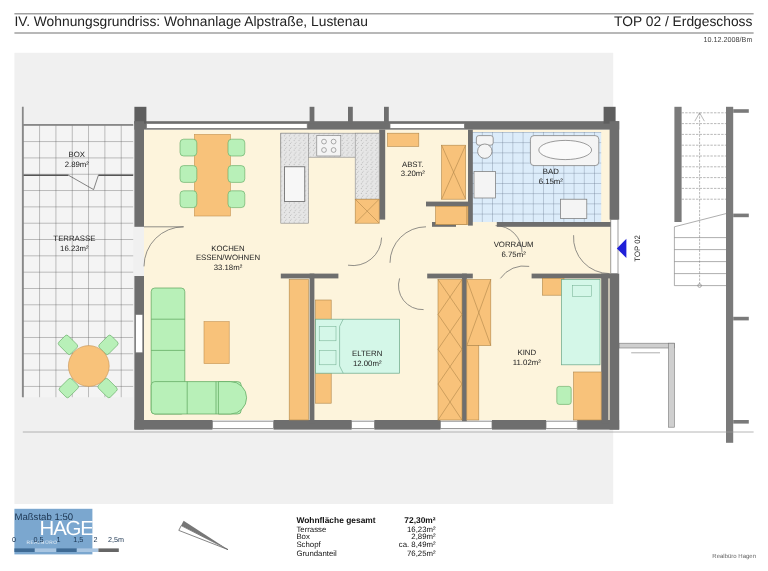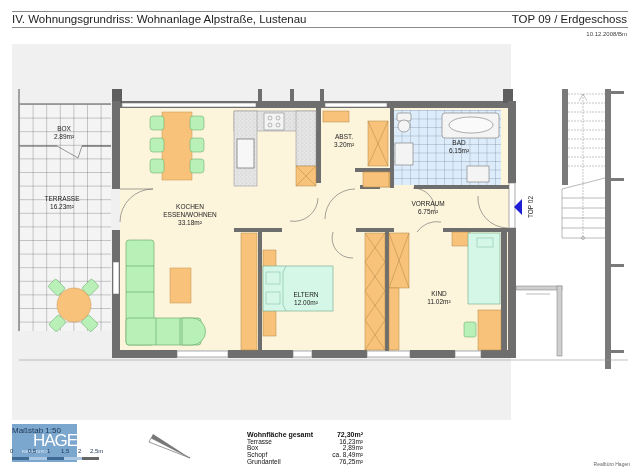--- a/index.html
+++ b/index.html
@@ -23,21 +23,21 @@
     .summary .row.total { font-weight: bold; font-size: 7px; }
     .credit { position: absolute; right: 10px; top: 461px; font-size: 5px; color: #666; }
     .compass { position: absolute; left: 145px; top: 432px; }
     .room-label { font-family: "Liberation Sans", sans-serif; font-size: 6.5px; fill: #222; text-anchor: middle; }
   </style>
 </head>
 <body>
 
 <div class="rule" style="top:11px"></div>
 <div class="title-left">IV. Wohnungsgrundriss: Wohnanlage Alpstraße, Lustenau</div>
-<div class="title-right">TOP 09 / Erdgeschoss</div>
+<div class="title-right">TOP 02 / Erdgeschoss</div>
 <div class="rule" style="top:27px"></div>
 <div class="date">10.12.2008/Bm</div>
 
 <div class="plan-bg"></div>
 
 <svg class="plan" width="640" height="476" viewBox="0 0 640 476">
   <defs>
     <pattern id="grid" width="13.6" height="13.6" patternUnits="userSpaceOnUse" x="19" y="104">
       <rect width="13.6" height="13.6" fill="#f4f4f4"></rect>
       <path d="M13.6 0 L0 0 0 13.6" fill="none" stroke="#555" stroke-width="0.6"></path>

